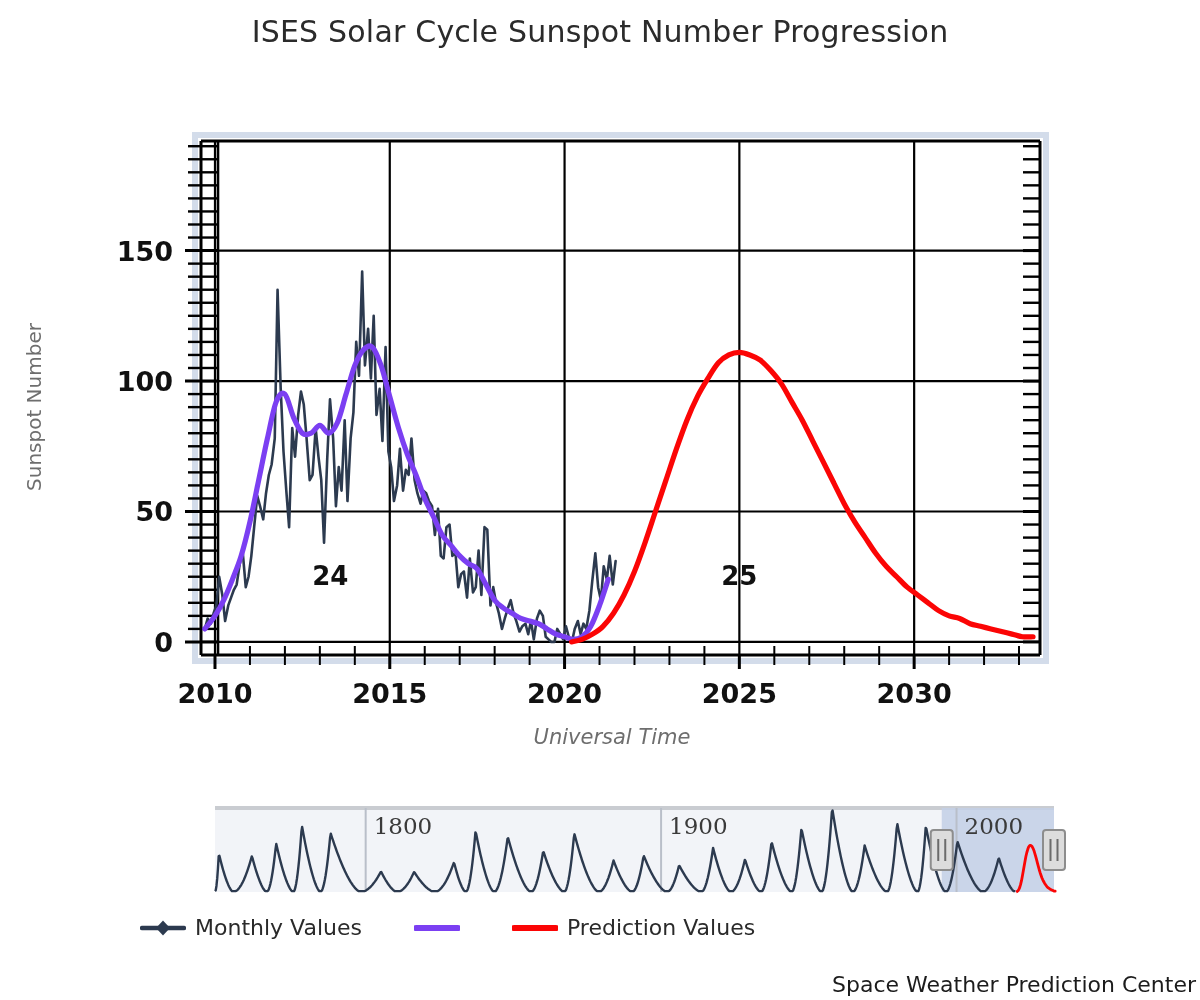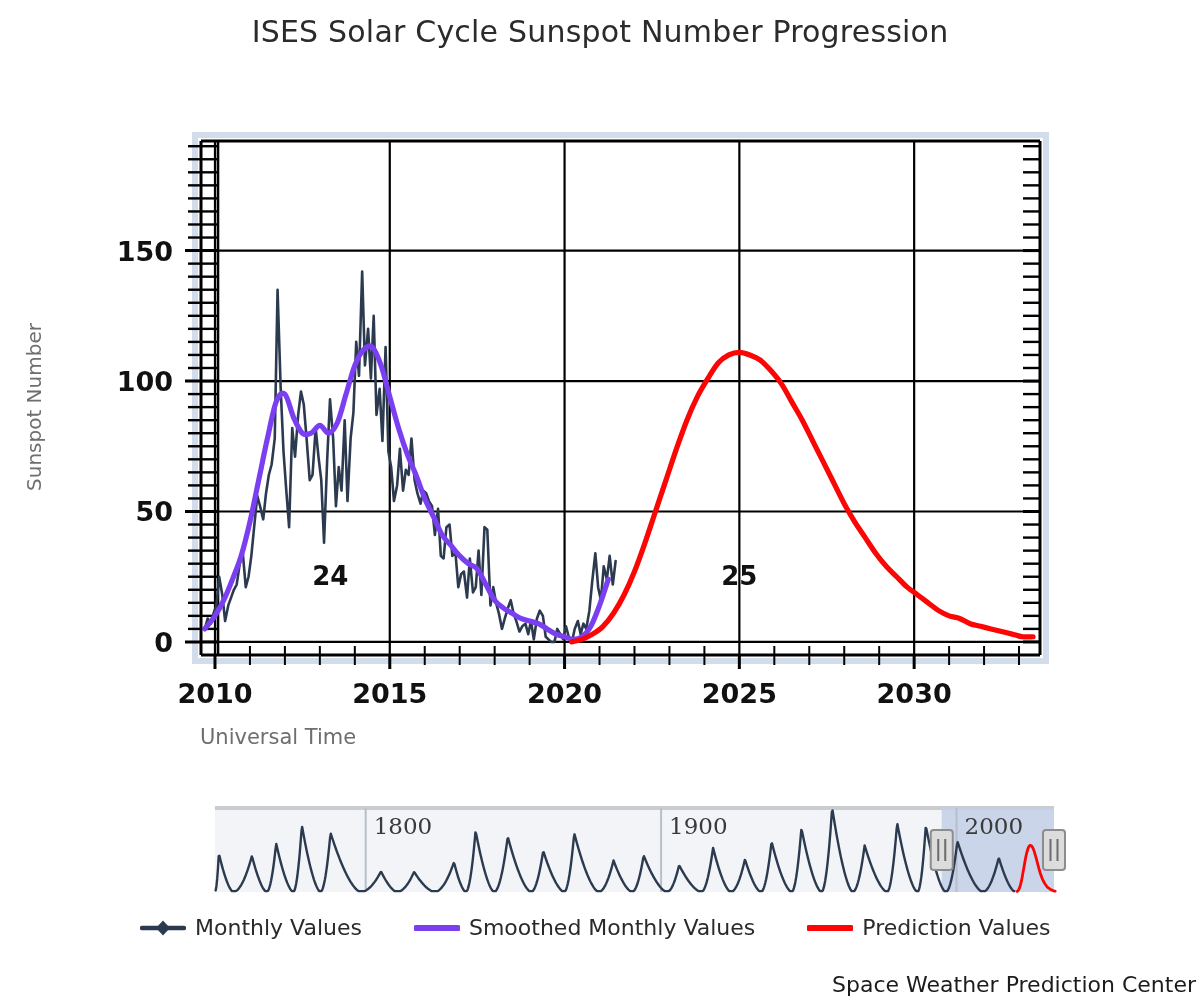--- a/index.html
+++ b/index.html
@@ -43,26 +43,27 @@
     top: 395px;
     width: 240px;
     text-align: center;
     transform: rotate(-90deg);
     transform-origin: 50% 50%;
     font-size: 20px;
     color: #6e6e6e;
   }
   .x-axis-title {
     position: absolute;
-    left: 200px;
+    left: 192px;
     top: 725px;
     width: 840px;
-    text-align: left;
+    text-align: center;
     font-size: 21px;
     color: #6e6e6e;
+    font-style: italic;
   }
   .strip-wrap {
     position: absolute;
     left: 14px;
     top: 790px;
     width: 1200px;
     height: 120px;
   }
   .legend {
     position: absolute;
@@ -333,21 +334,20 @@
           <svg class="legend-swatch" viewBox="0 0 46 20">
             <line x1="2" x2="44" y1="10" y2="10" stroke="#2c3a4f" stroke-width="4.5" stroke-linecap="round"></line>
             <polygon points="23,2.5 30,10 23,17.5 16,10" fill="#2c3a4f"></polygon>
           </svg>
           <span class="legend-label">Monthly Values</span>
         </div>
         <div class="legend-item">
           <svg class="legend-swatch" viewBox="0 0 46 20">
             <line x1="2" x2="44" y1="10" y2="10" stroke="#7b3ff2" stroke-width="6" stroke-linecap="round"></line>
           </svg>
-          <span class="legend-label">Smoothed Monthly Values</span>
         </div>
         <div class="legend-item">
           <svg class="legend-swatch" viewBox="0 0 46 20">
             <line x1="2" x2="44" y1="10" y2="10" stroke="#fb0505" stroke-width="6" stroke-linecap="round"></line>
           </svg>
           <span class="legend-label">Prediction Values</span>
         </div>
       </div>
   </div>
 

